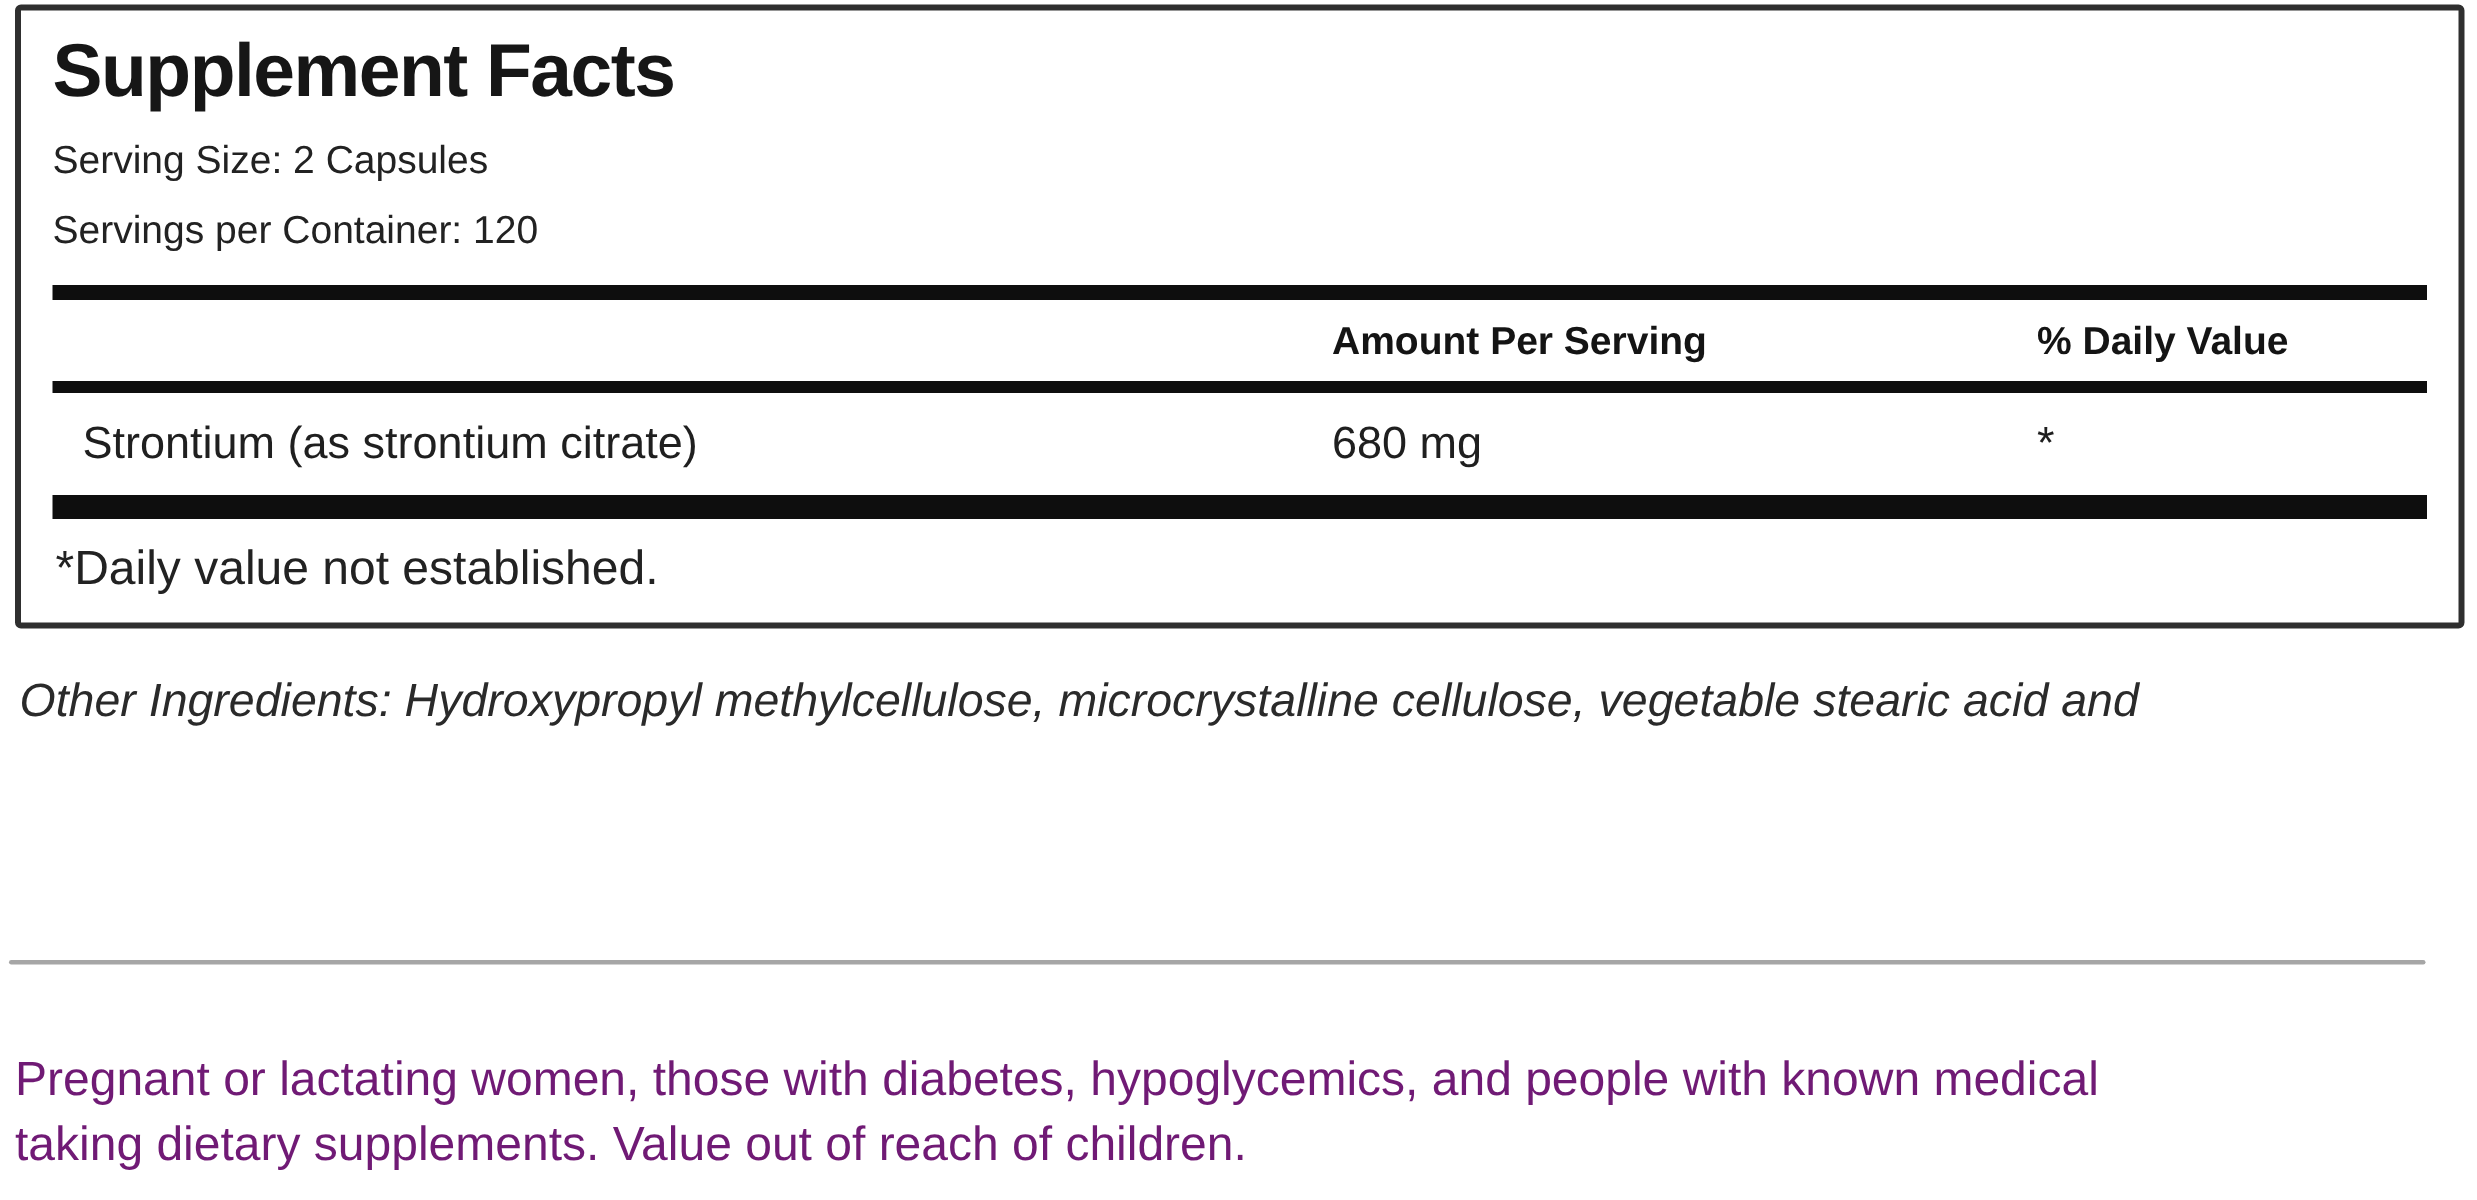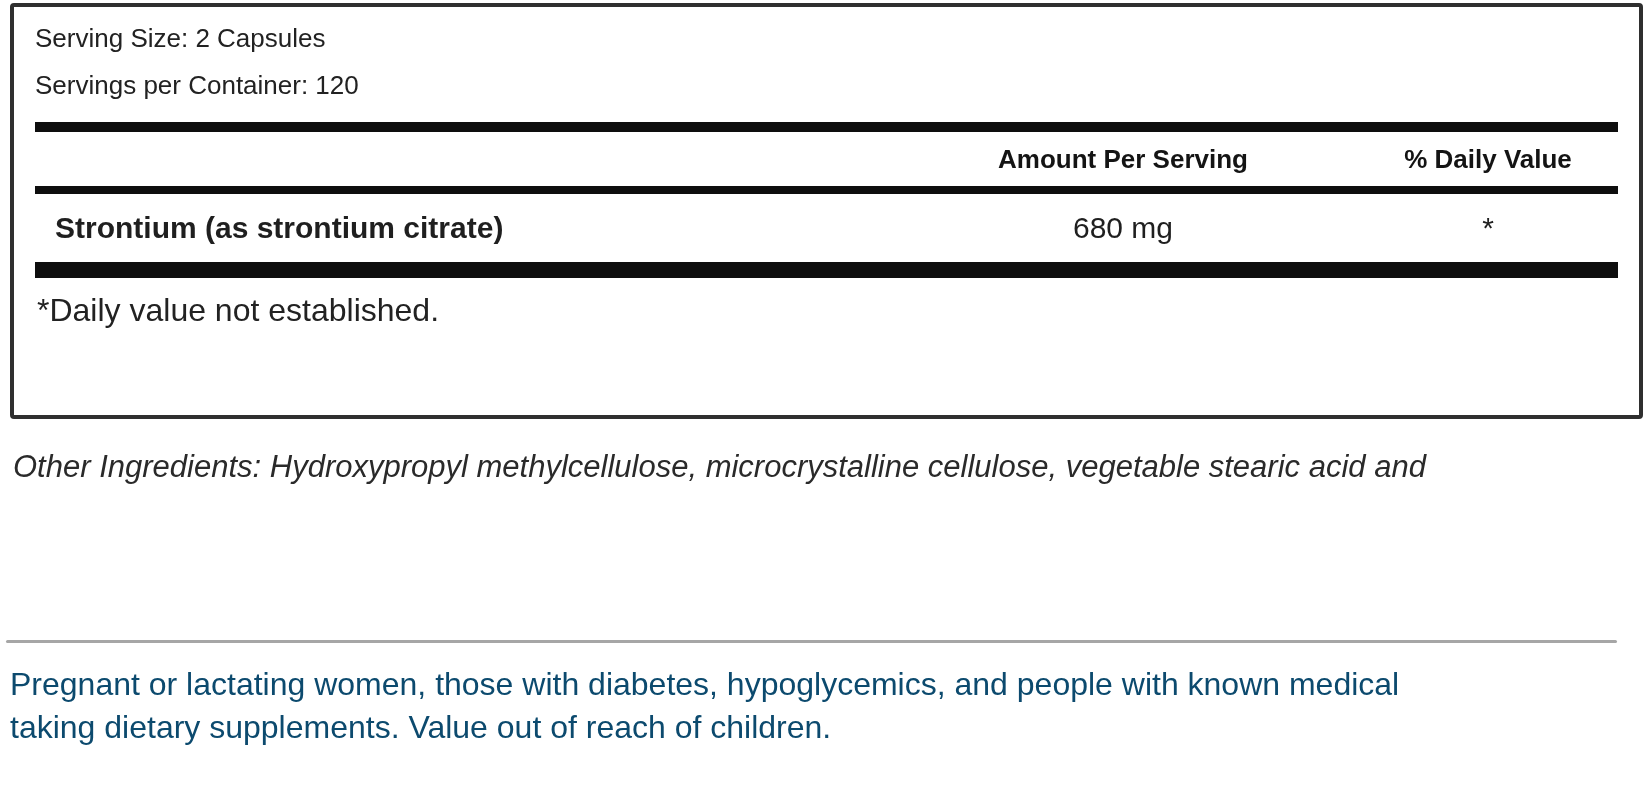--- a/index.html
+++ b/index.html
@@ -19,42 +19,43 @@
   .serving-line { font-size:26px; line-height:47px; color:#222; }
 
   .bar { background:#0e0e0e; width:100%; }
   .bar-top { height:10px; margin-top:13px; }
   .bar-mid { height:8px; }
   .bar-bottom { height:16px; }
 
   .grid-row { display:grid; grid-template-columns:1fr 470px 260px; align-items:center; }
   .header-row { height:54px; font-size:26px; font-weight:700; color:#141414; }
   .data-row { height:68px; font-size:30px; }
-  .cell.center { text-align:center; }
-  .name-cell { padding-left:20px;font-weight:bold; }
+  .cell.center { }
+  .name-cell { padding-left:20px; }
   .dv { font-size:30px; }
 
   .footnote { font-size:32px; line-height:44px; margin-top:10px; padding-left:2px; color:#222; }
 
   
   .other-ingredients { position:absolute; left:13px; top:444px; margin:0; font-size:31px; font-style:italic; line-height:46px; color:#2a2a2a; }
   .oi-line { display:block; white-space:nowrap;text-align:center; }
 
   
   .warnings-title { position:absolute; left:8px; top:564px; margin:0; font-size:50px; font-weight:400; letter-spacing:0; color:#3a3a3a; }
   .warnings-rule { position:absolute; left:6px; top:640px; width:1611px; height:3px; background:#a6a6a6; border-radius:2px; }
-  .warning-text { position:absolute; left:10px; top:663px; margin:0; font-size:32px; line-height:43px; color:#0c4a6e; }
+  .warning-text { position:absolute; left:10px; top:698px; margin:0; font-size:32px; line-height:43px; color:#701a75; }
   .w-line { display:block; white-space:nowrap; }
 </style>
 </head>
 <body>
 
 <div class="page">
 
   <section class="facts-box">
+    <h1 class="facts-title">Supplement Facts</h1>
 
     <div class="serving-block">
       <div class="serving-line">Serving Size: 2 Capsules</div>
       <div class="serving-line">Servings per Container: 120</div>
     </div>
 
     <div class="bar bar-top"></div>
 
     <div class="grid-row header-row">
       <span class="cell name-cell"></span>

